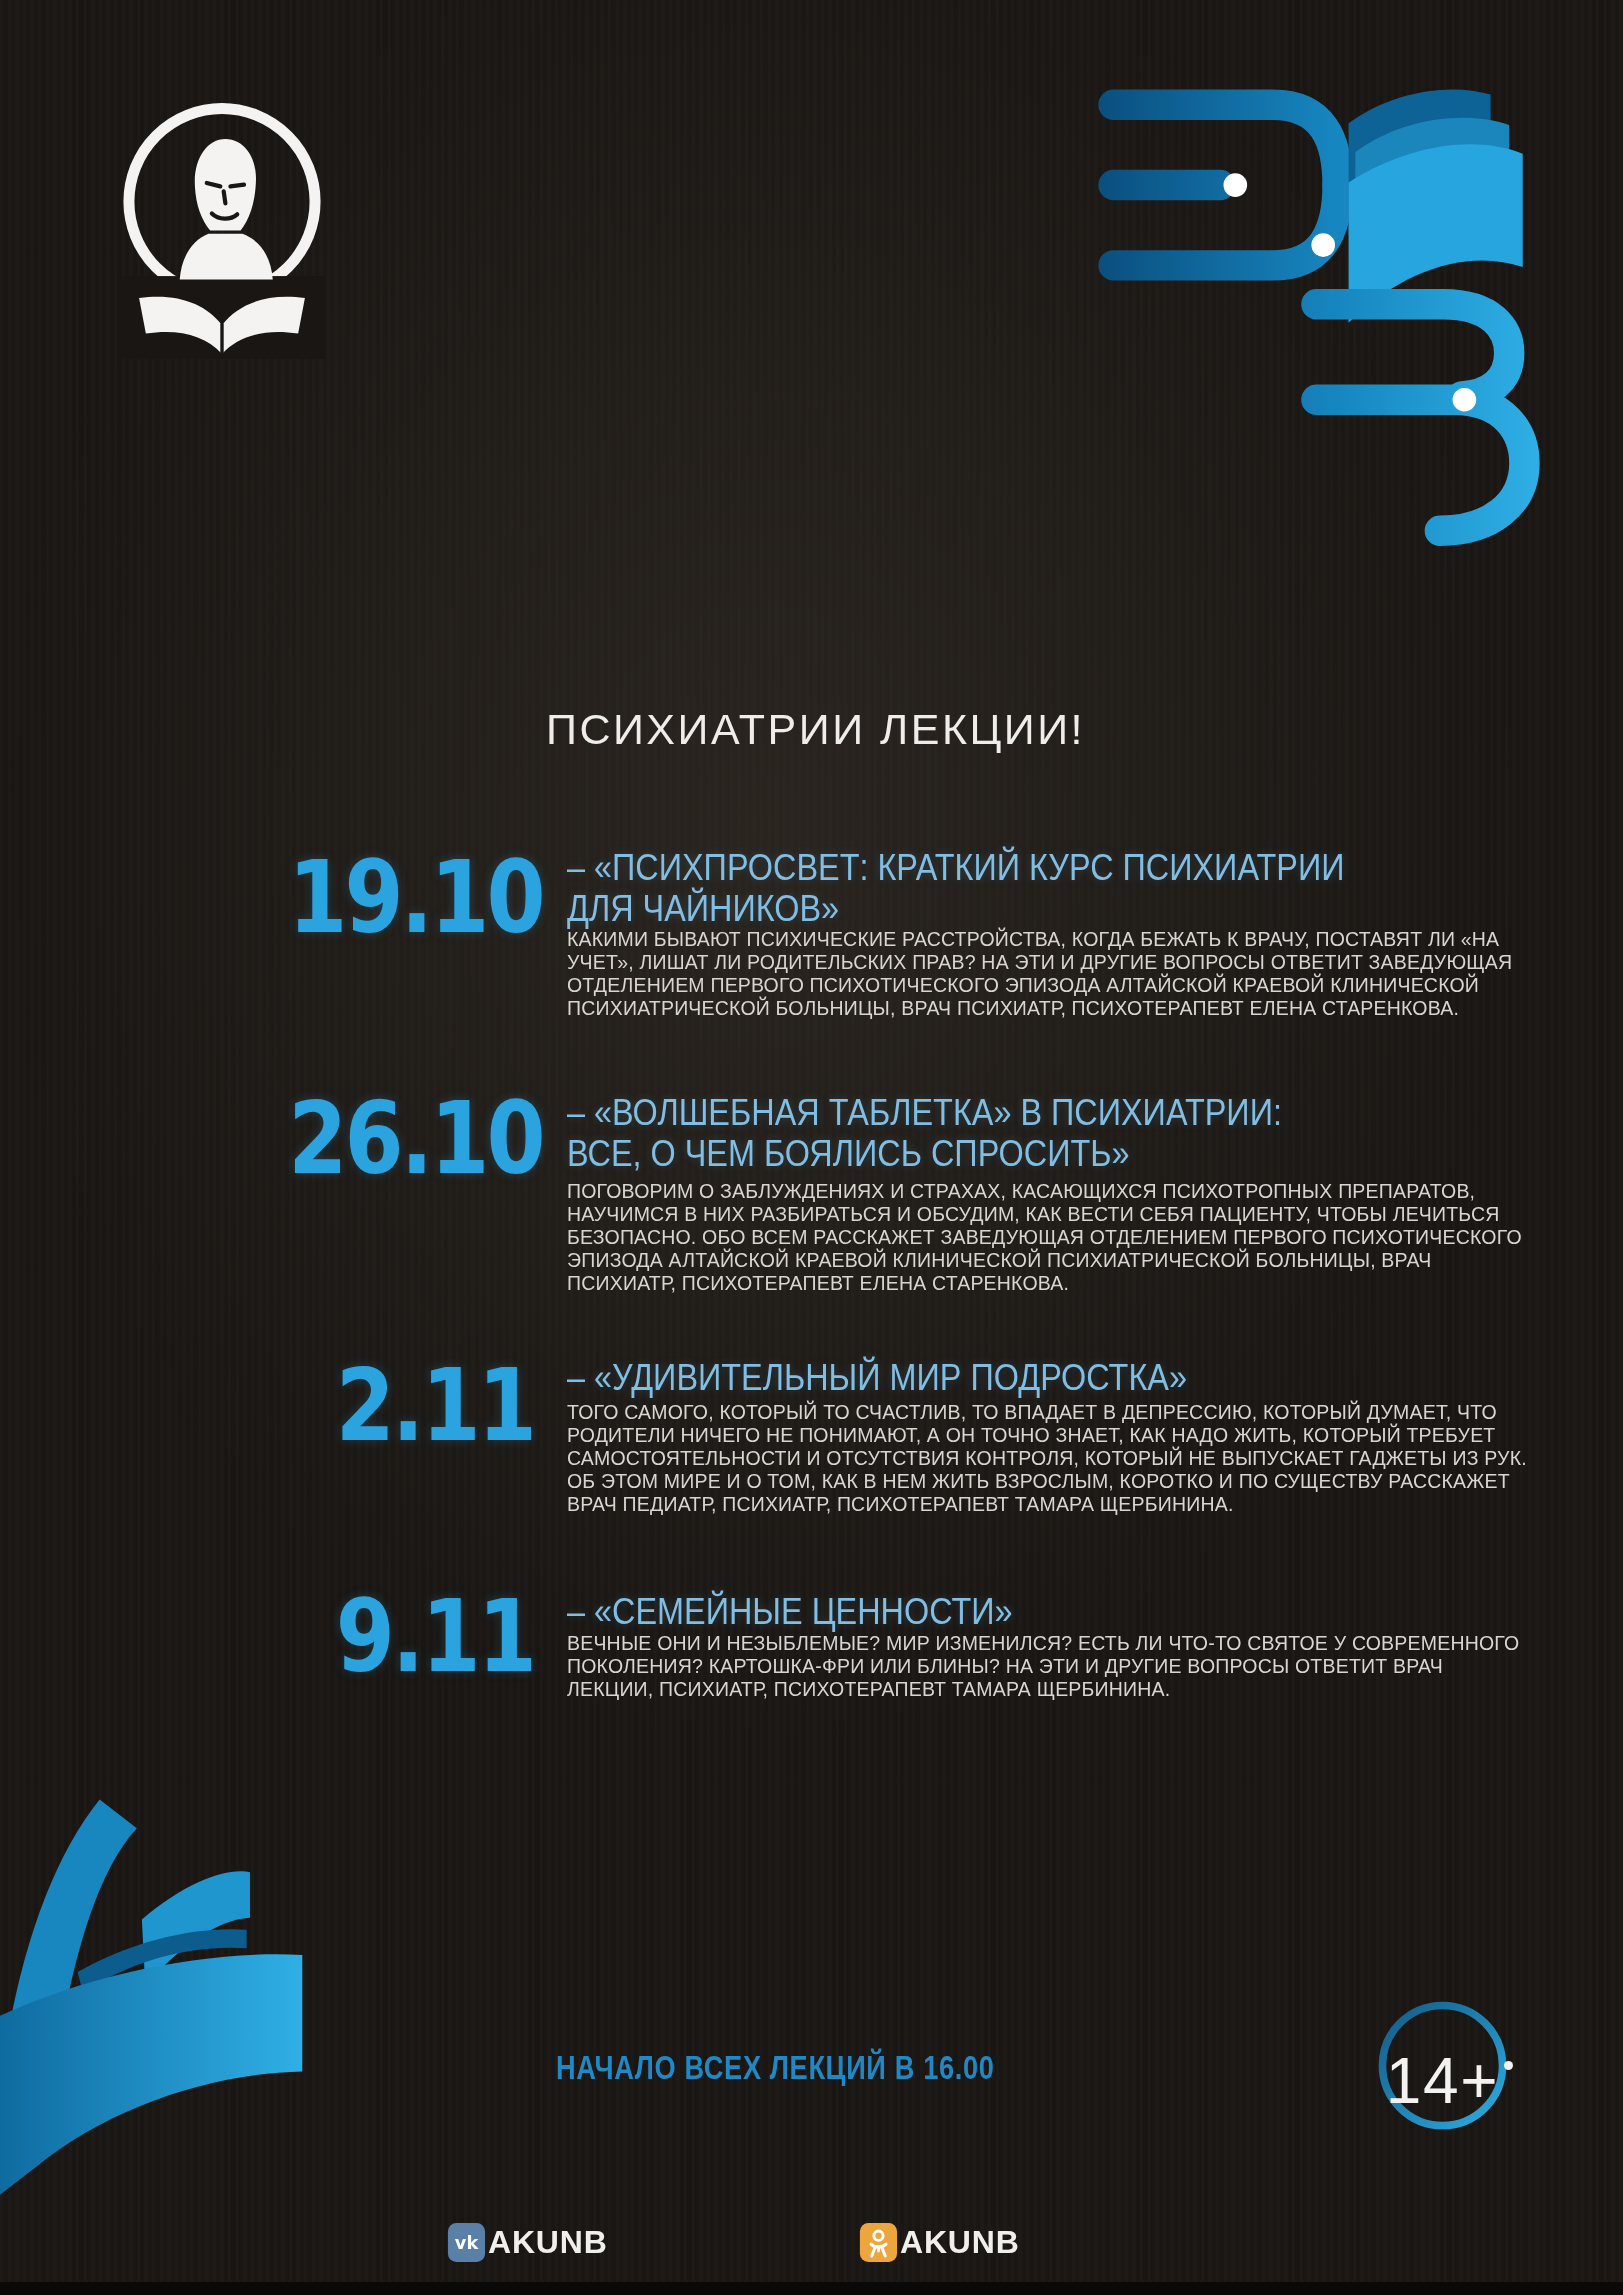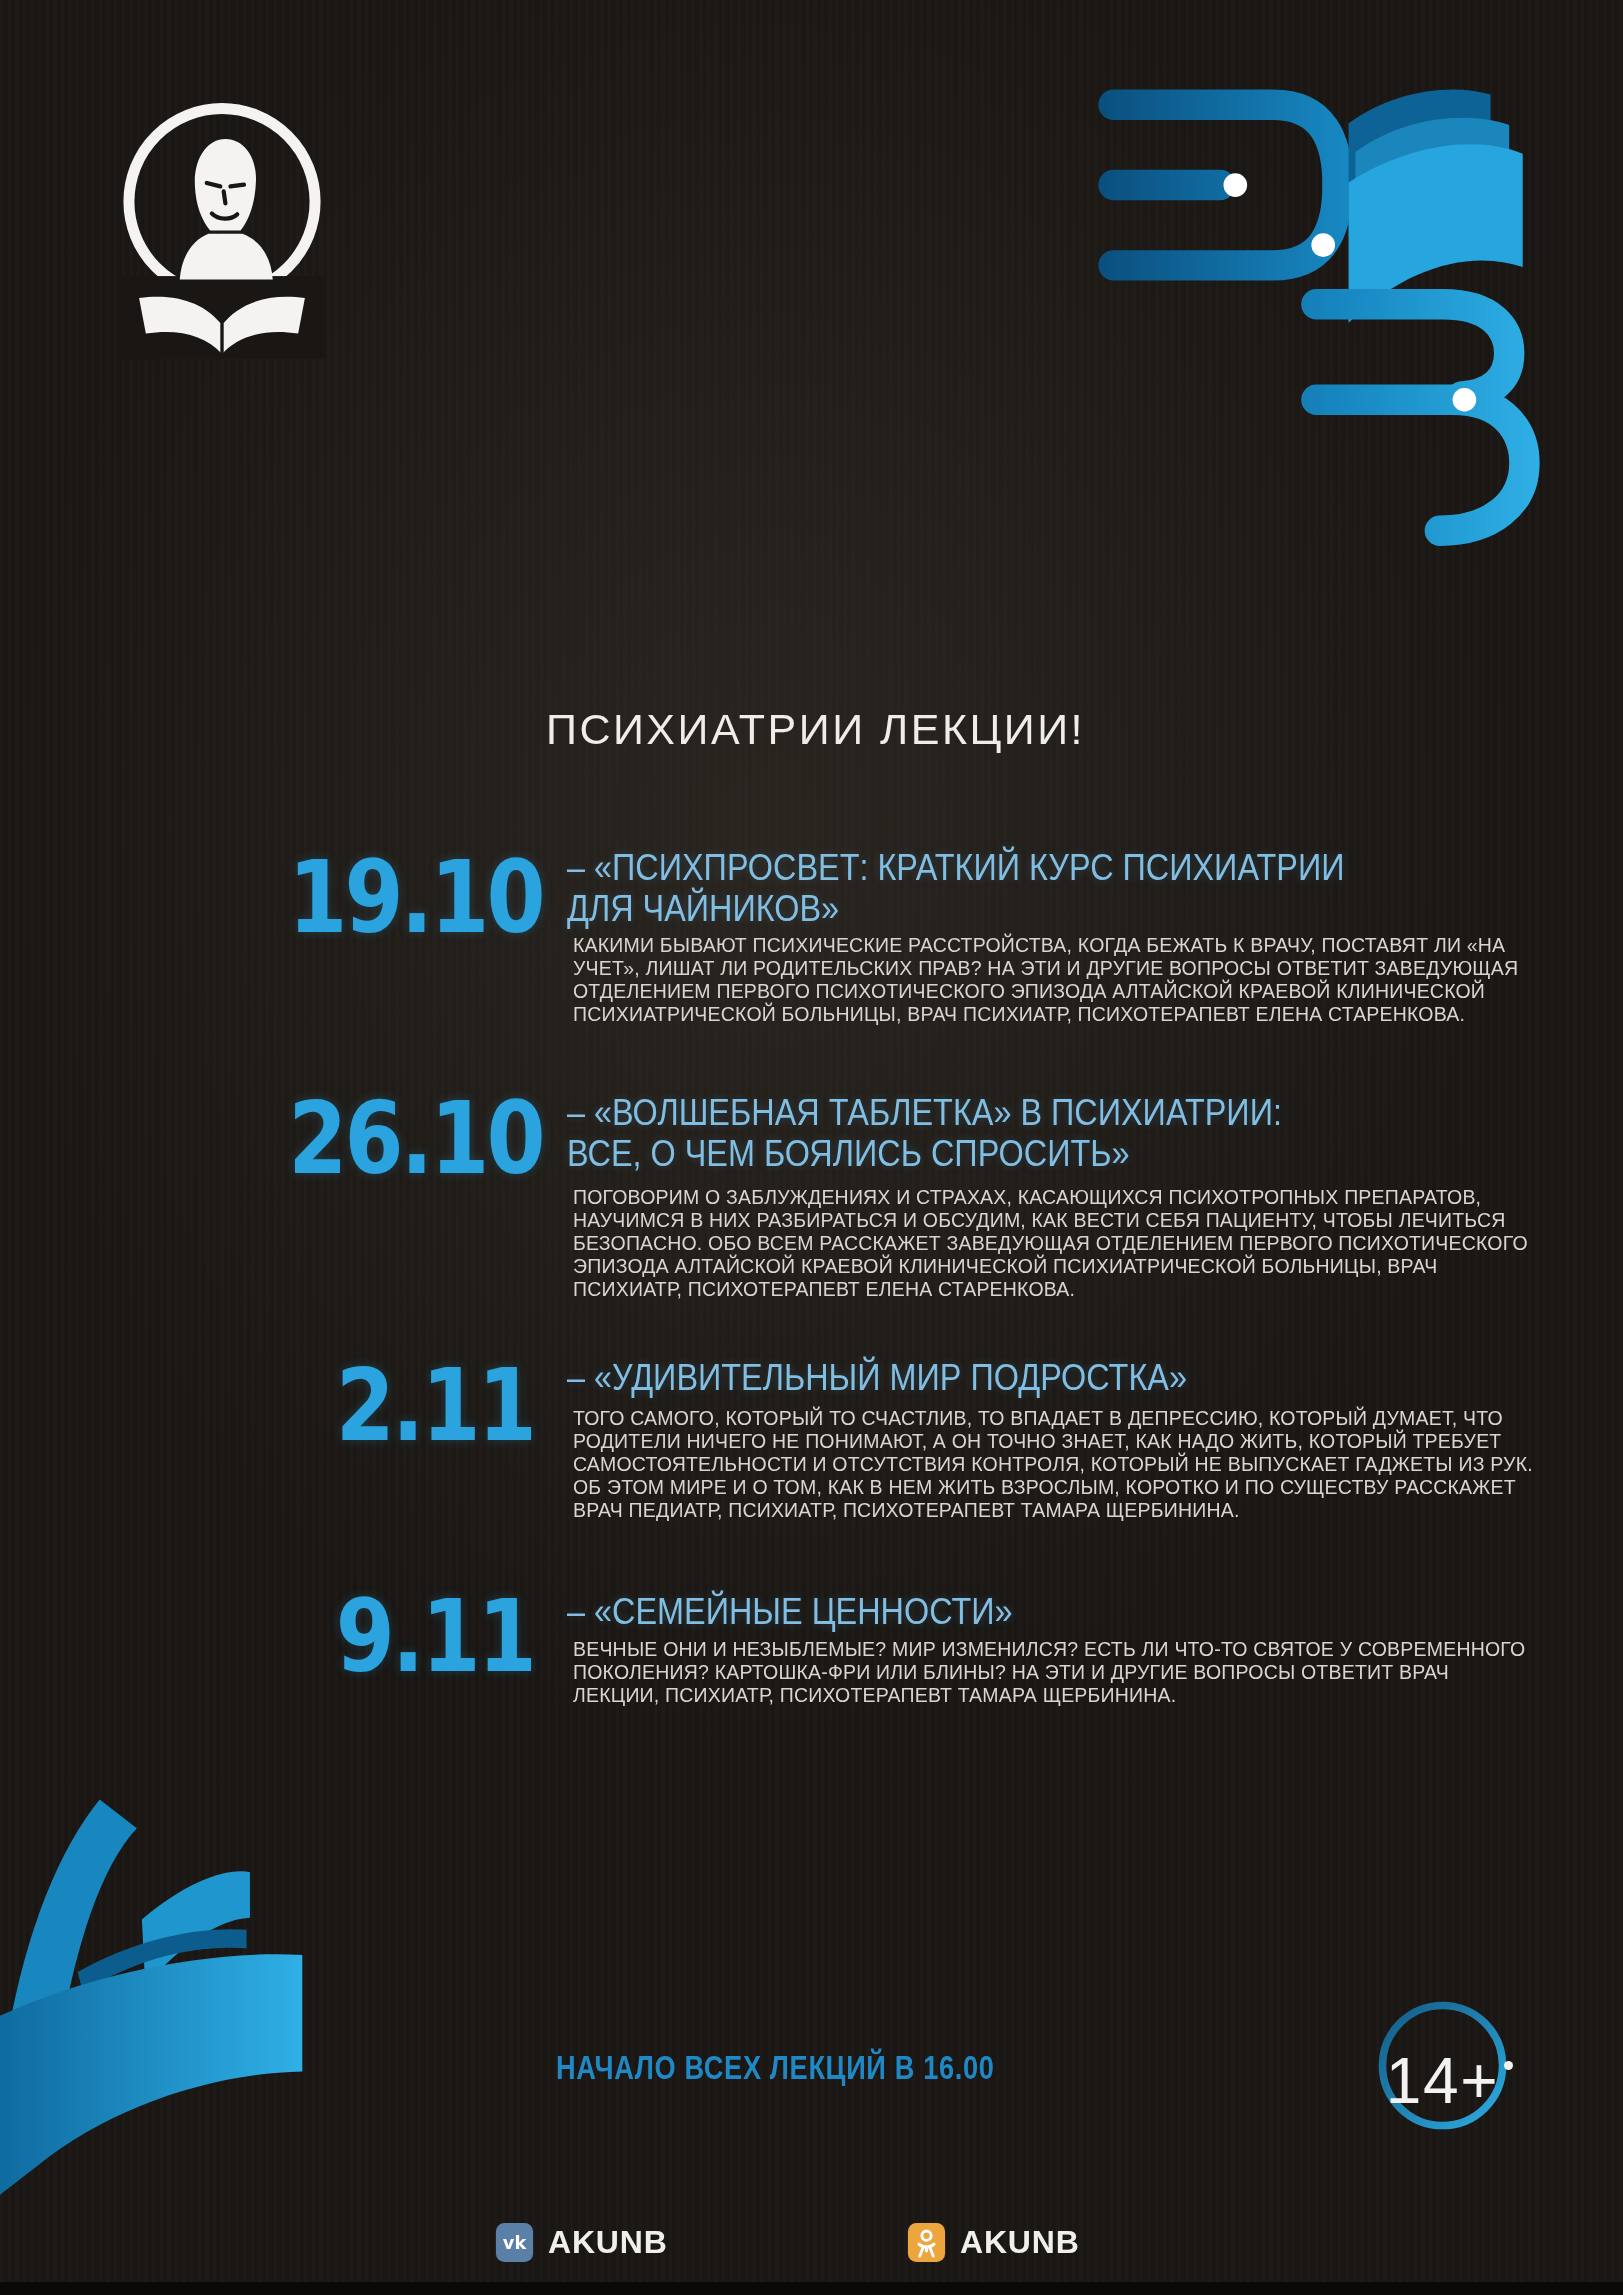--- a/index.html
+++ b/index.html
@@ -26,37 +26,37 @@
     text-shadow:0 0 12px rgba(42,163,222,.25);
   }
   .d1{top:848px}.d2{top:1089px}.d3{top:1356px}.d4{top:1587px}
   .title{
     left:567px;margin:0;font-weight:400;font-size:36px;line-height:41px;color:#82bde2;
     white-space:pre-line;transform:scaleX(.9);transform-origin:0 0;letter-spacing:0;
     text-shadow:0 0 8.5px rgba(90,170,220,.25);
   }
   .t1{top:847px}.t2{top:1092px}.t3{top:1357px}.t4{top:1591px}
   .desc{
-    left:567px;width:1028px;margin:6px;font-size:19.5px;line-height:23px;letter-spacing:0.2px;
+    left:567px;width:1028px;margin:0;font-size:19.5px;line-height:23px;letter-spacing:0.2px;
     color:#d9d6d2;white-space:pre-line;
   }
   .p1{top:928px}.p2{top:1180px}.p3{top:1401px}.p4{top:1632px}
   .fan{left:0;top:1791px;width:304px;height:404px;}
   .note{
     left:556px;top:2048px;font-size:34px;font-weight:bold;color:#1f88c5;letter-spacing:0.8px;
     transform:scaleX(.8);transform-origin:0 0;
   }
   .badge{left:1374px;top:1997px;width:137px;height:137px;}
   .badge svg{position:absolute;left:0;top:0;}
   .badge-text{
     position:absolute;left:0;top:16px;width:137px;height:137px;display:flex;align-items:center;
     justify-content:center;font-size:64px;color:#f3f2f0;letter-spacing:1.7px;padding-bottom:1.7px;box-sizing:border-box;
   }
   .badge-dot{left:1504px;top:2061px;width:9.3px;height:9.3px;border-radius:50%;background:#f3f2f0;}
-  .social{position:absolute;top:2216px;height:52px;display:flex;align-items:center;gap:14px;cursor:pointer;margin-left:48px;}
+  .social{position:absolute;top:2216px;height:52px;display:flex;align-items:center;gap:2px;cursor:pointer;}
   .s-vk{left:447px}.s-ok{left:859px}.s-tg{left:1223px}
   .sicon{width:39px;height:49px;flex:0 0 auto;}
   .shandle{font-size:32px;font-weight:bold;letter-spacing:0.8px;color:#f1efec;}
   .band{left:0;bottom:0;width:1624px;height:13.5px;background:#0b0907;}
 </style>
 </head>
 <body>
 
 <div class="poster">
 

